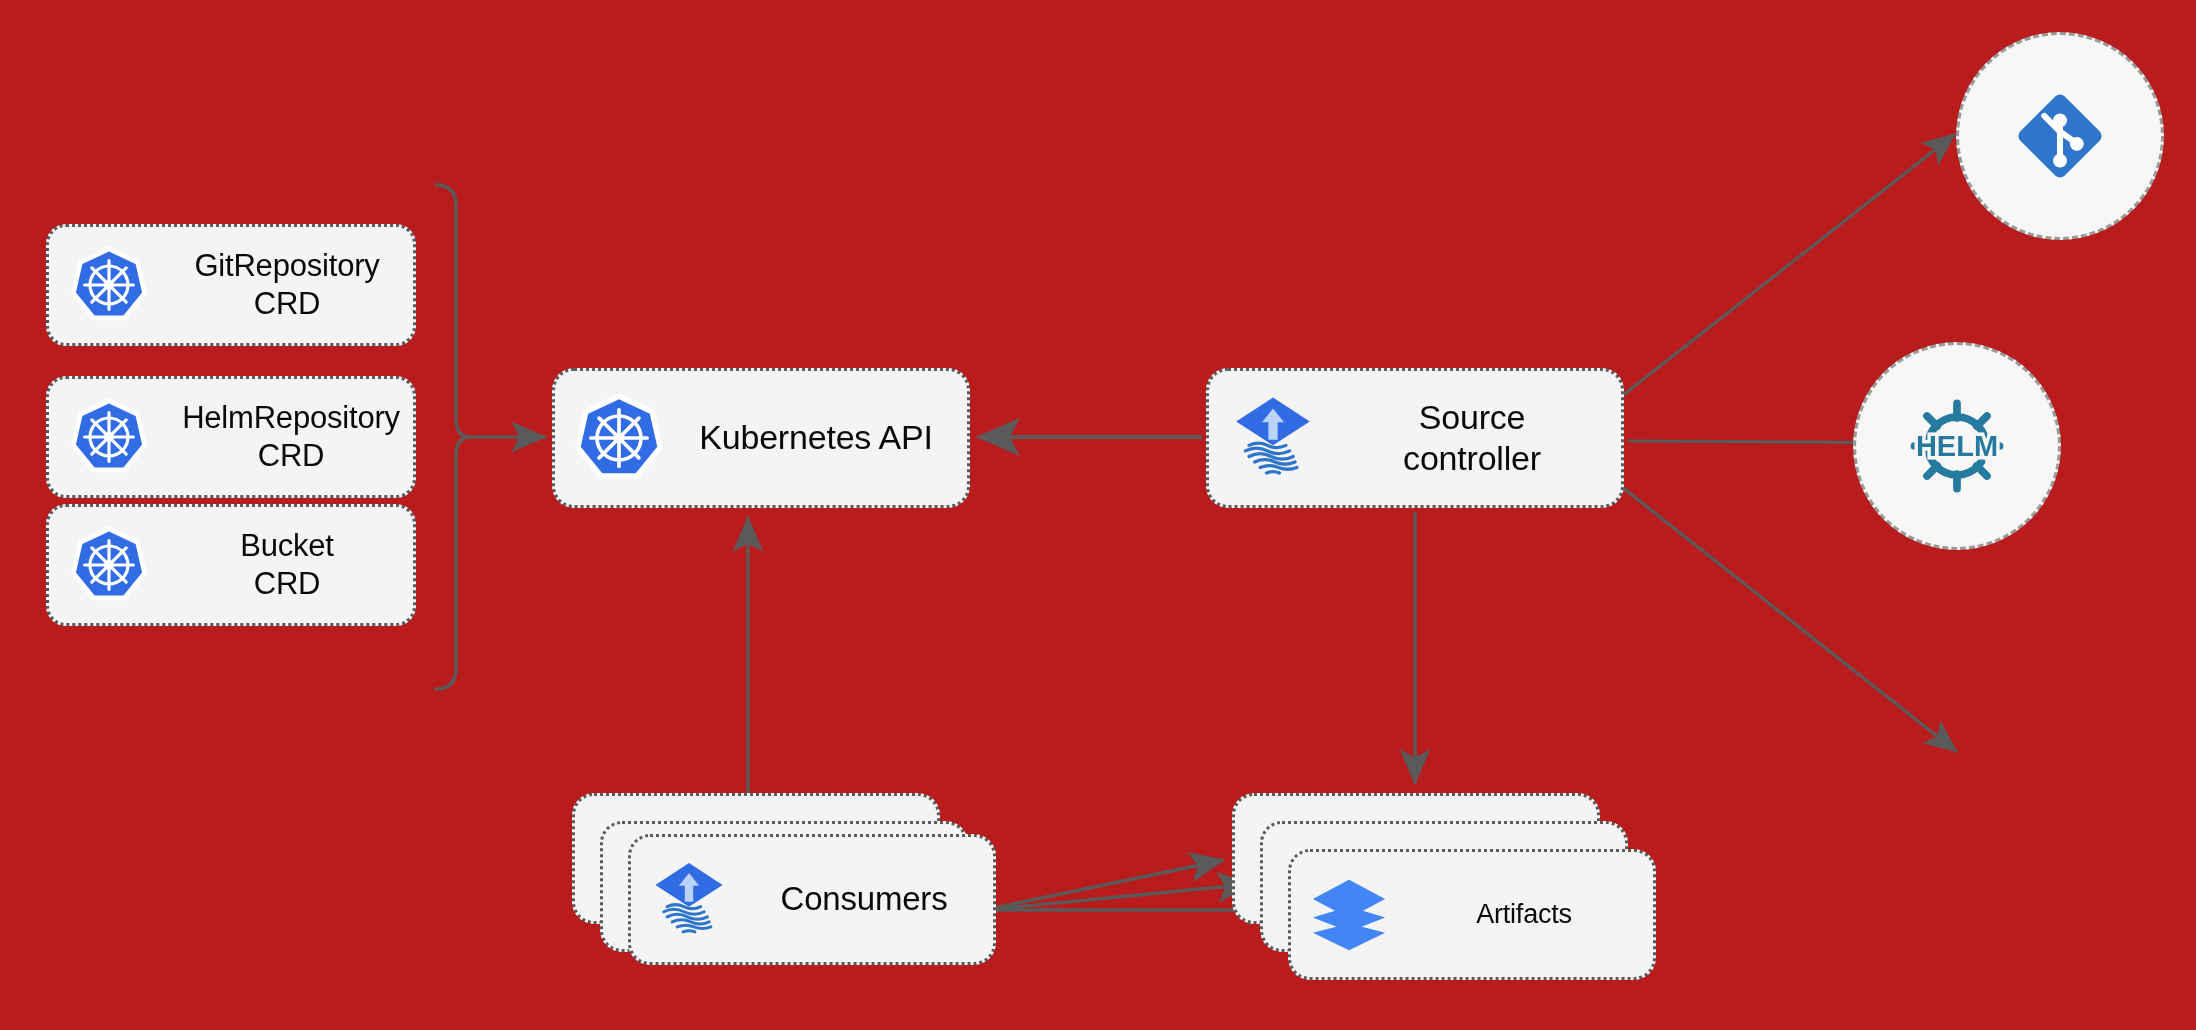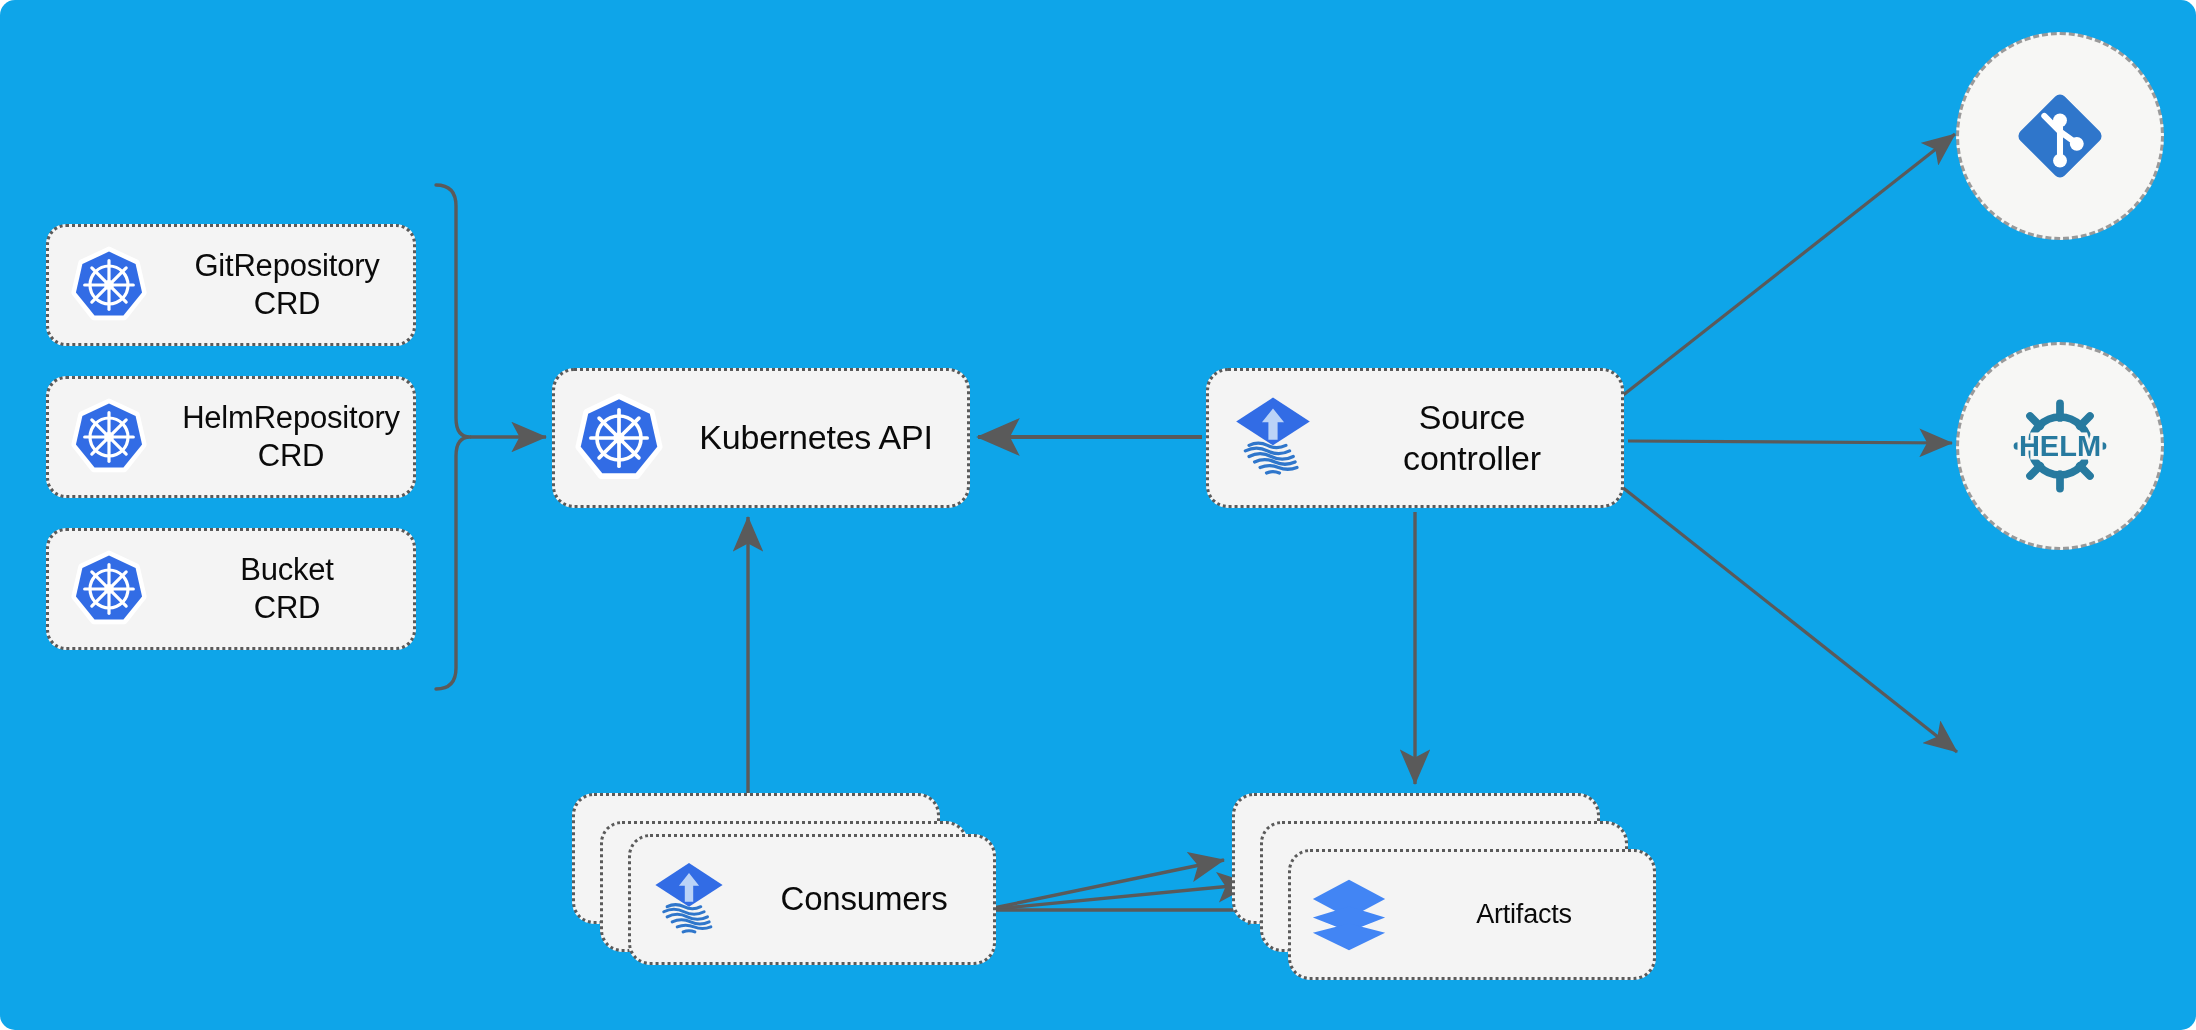--- a/index.html
+++ b/index.html
@@ -7,23 +7,22 @@
     padding: 0;
     background: #ffffff;
   }
   body {
     font-family: "Liberation Sans", sans-serif;
   }
   #stage {
     position: relative;
     width: 2196px;
     height: 1030px;
-    background: #0ea5e9;
+    background: #b91c1c;
     overflow: hidden;
-    border-radius: 15px;
   }
   #edges {
     position: absolute;
     left: 0; top: 0;
     width: 2196px;
     height: 1030px;
     pointer-events: none;
   }
   .node {
     position: absolute;
@@ -54,21 +53,21 @@
   .crd {
     left: 46px;
     width: 370px;
     height: 122px;
     border-radius: 20px;
   }
   .crd .icon-slot { width: 120px; }
   .crd .label { font-size: 31px; }
   #crd-0 { top: 224px; }
   #crd-1 { top: 376px; gap: 8px; }
-  #crd-2 { top: 528px; align-items: center; }
+  #crd-2 { top: 504px; align-items: center; }
 
   
   #node-k8s-api {
     left: 552px;
     top: 368px;
     width: 418px;
     height: 140px;
   }
   #node-k8s-api .icon-slot { width: 128px; }
   #node-k8s-api .label { font-size: 34px; padding-right: 18px; }
@@ -120,21 +119,21 @@
     width: 208px;
     height: 208px;
     border-radius: 50%;
     background: #f7f7f5;
     border: 3px dashed #9a9a9a;
     display: flex;
     align-items: center;
     justify-content: center;
   }
   #circle-git  { left: 1956px; top: 32px; }
-  #circle-helm { left: 1956px; top: 342px; justify-content: center; }
+  #circle-helm { left: 1853px; top: 342px; justify-content: center; }
   #circle-s3   { left: 1956px; top: 652px; }
 
   svg { display: block; overflow: visible; }
 </style>
 </head>
 <body>
 
 <div id="stage">
 
   <svg id="edges" width="2196" height="1030" viewBox="0 0 2196 1030">

